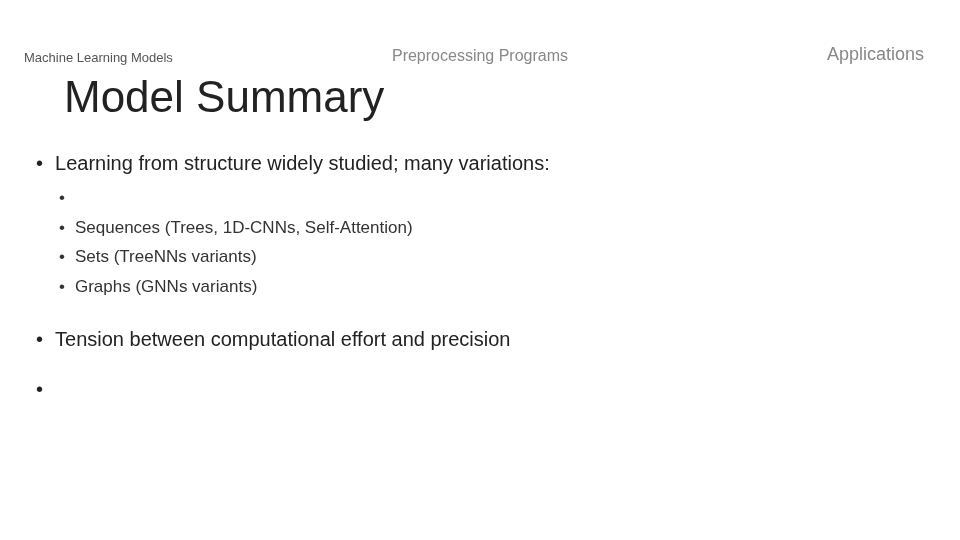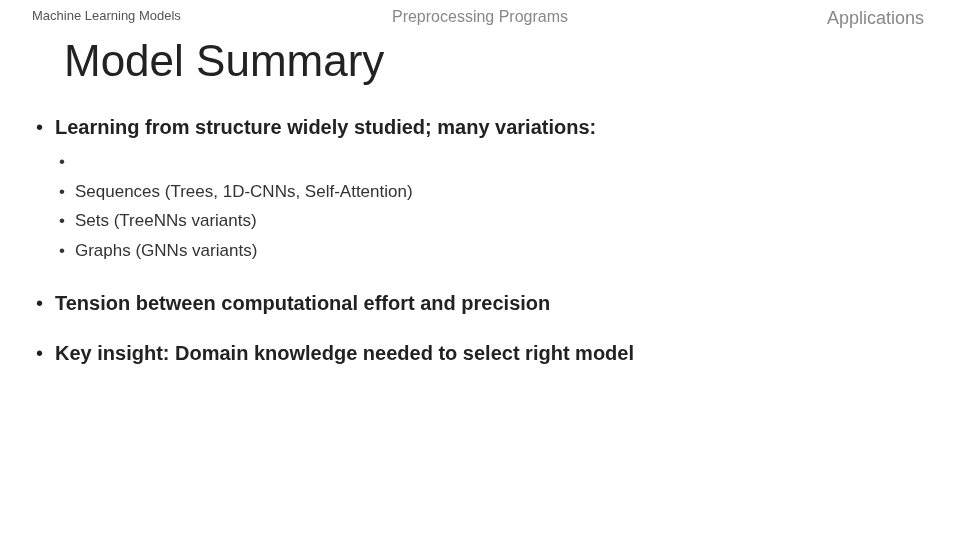--- a/index.html
+++ b/index.html
@@ -13,23 +13,24 @@
       height: 540px;
       background: #ffffff;
       font-family: 'Segoe UI', Arial, sans-serif;
       overflow: hidden;
       position: relative;
     }
 
     .nav-bar {
       display: flex;
       justify-content: space-between;
-      align-items: flex-start;
-      padding: 8px 36px 4px 32px;
+      align-items: flex-end;
+      padding: 8px 36px 4px 24px;
       position: relative;
+      margin-top: 36px;
     }
 
     .nav-left {
       font-size: 13px;
       color: #555;
       font-weight: 400;
     }
 
     .nav-center {
       position: absolute;
@@ -70,21 +71,20 @@
 
     .bullet-level1 .bullet-dot {
       margin-right: 12px;
       font-size: 20px;
       line-height: 1.4;
       flex-shrink: 0;
     }
 
     .bullet-level1 .bullet-text {
       line-height: 1.4;
-      font-weight: bold;
     }
 
     .sub-bullets {
       margin-top: 8px;
       margin-left: 4px;
     }
 
     .bullet-level2 {
       display: flex;
       align-items: flex-start;
@@ -150,16 +150,15 @@
   <div class="bullet-section">
     <div class="bullet-level1">
       <span class="bullet-dot">•</span>
       <span class="bullet-text">Tension between computational effort and precision</span>
     </div>
   </div>
 
   <div class="bullet-section">
     <div class="bullet-level1">
       <span class="bullet-dot">•</span>
-      <span class="bullet-text">Key insight: Domain knowledge needed to select right model</span>
     </div>
   </div>
 </div>
 
 </body></html>

